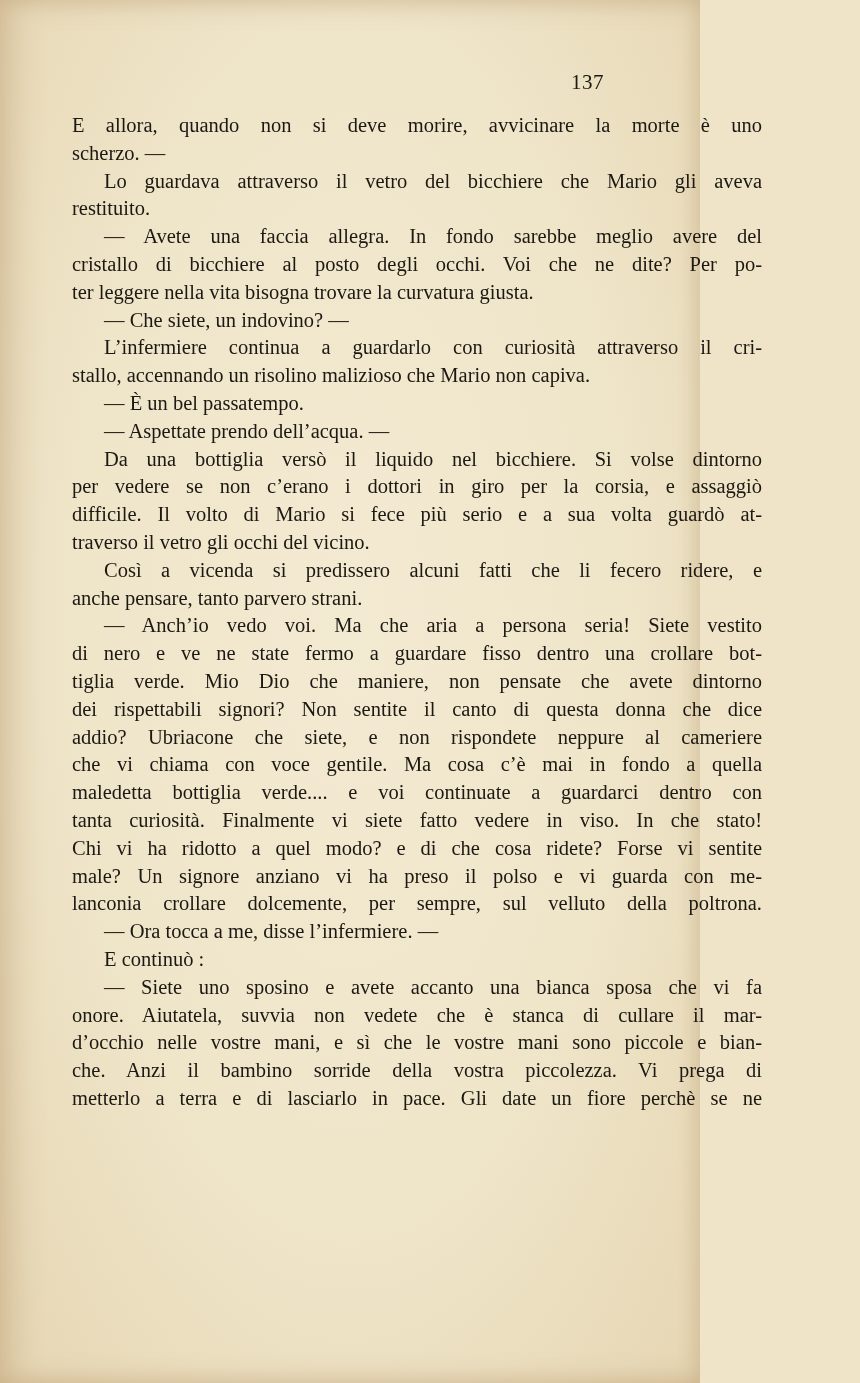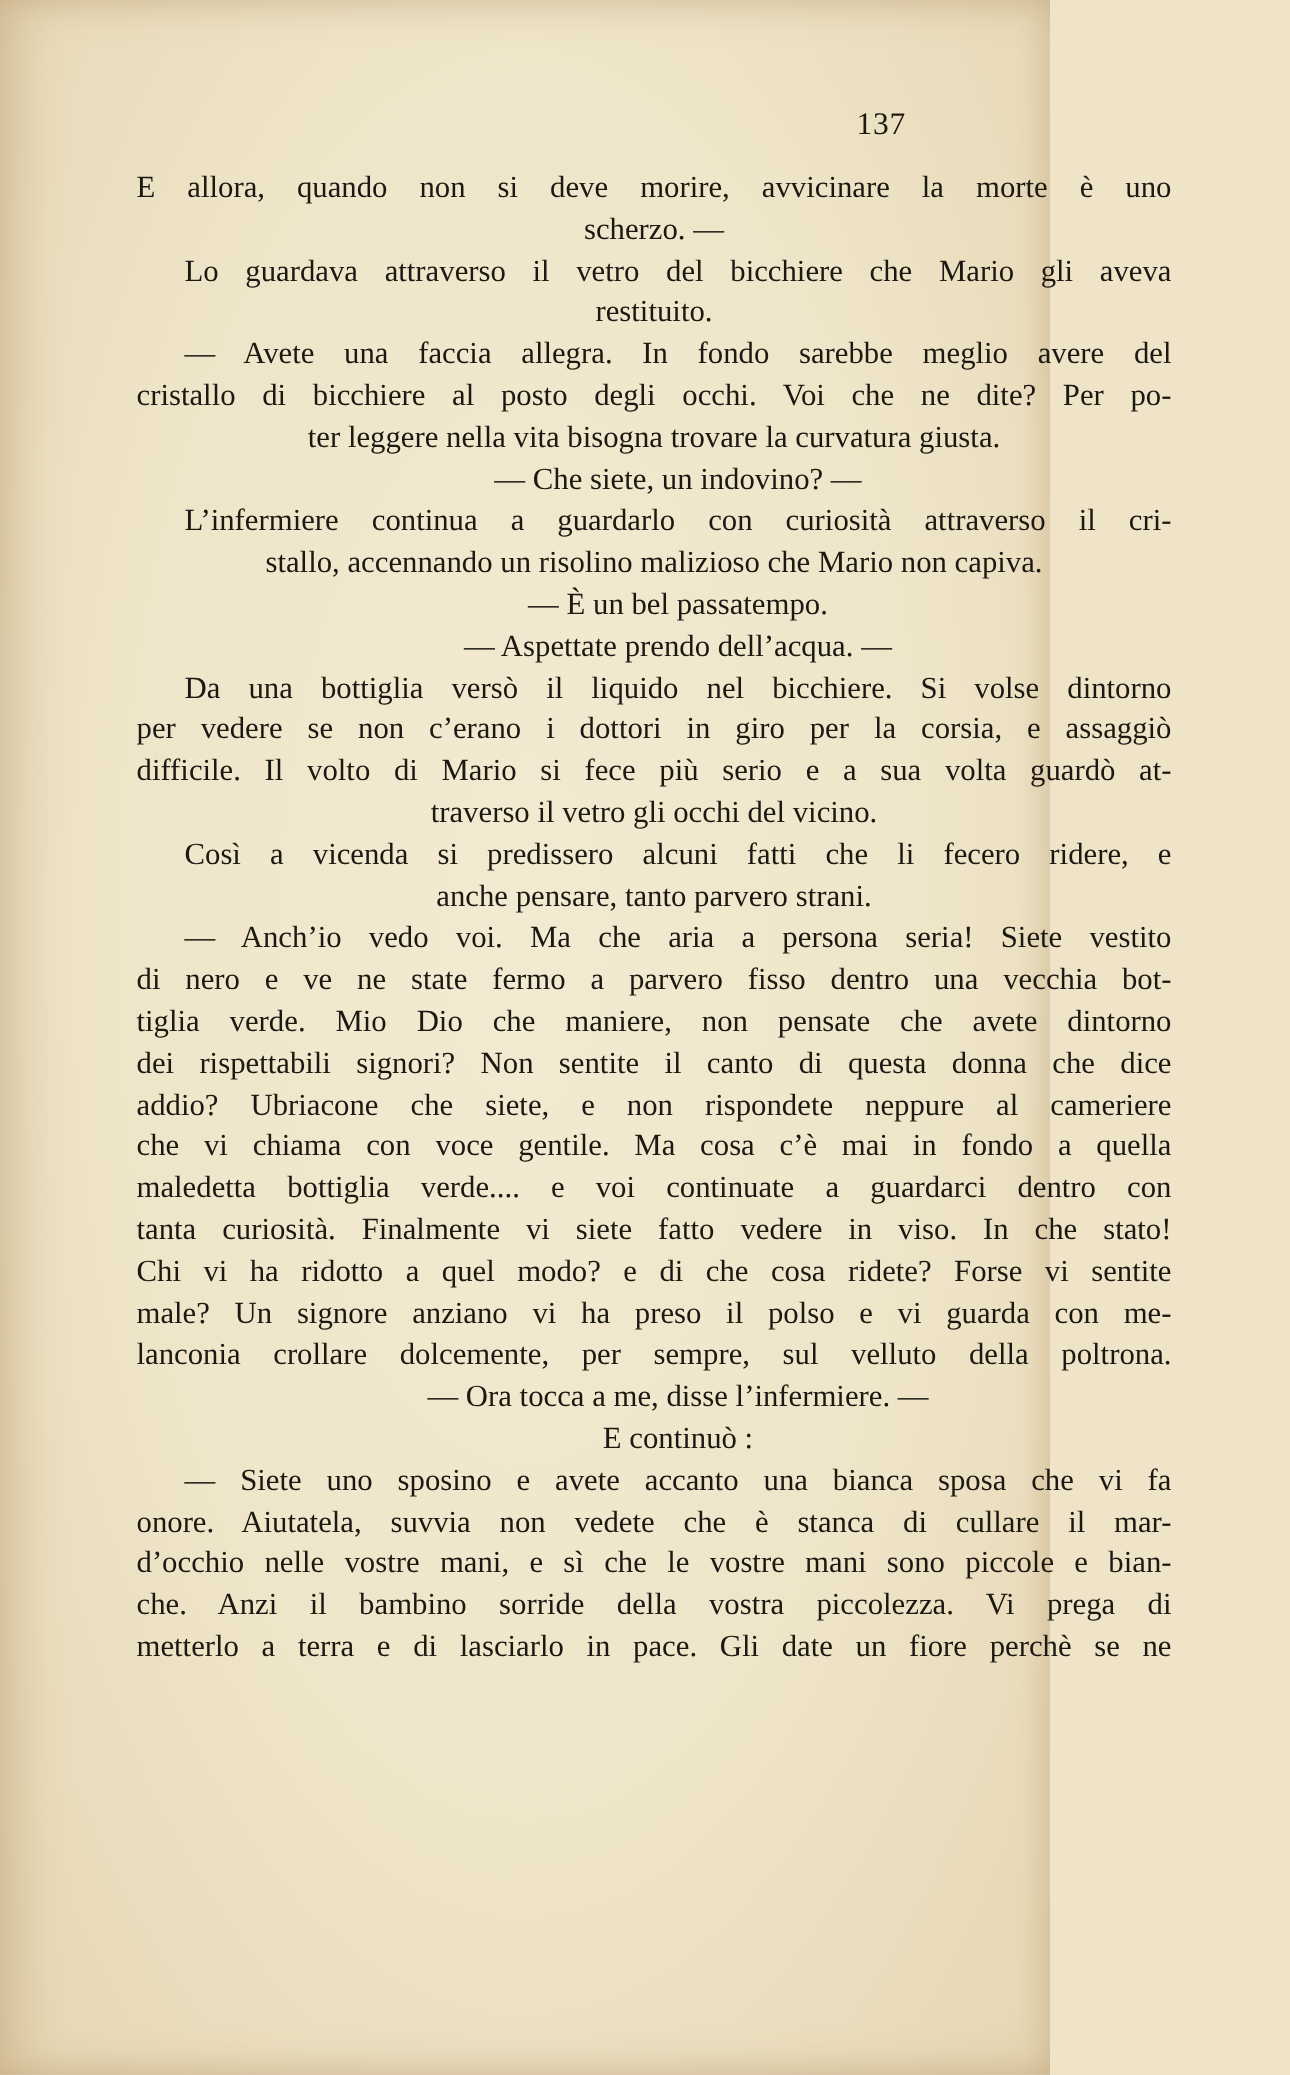--- a/index.html
+++ b/index.html
@@ -19,29 +19,27 @@
     .page-number {
       position: absolute;
       top: 70px; right: 96px;
       font-size: 21px;
       letter-spacing: 0.5px;
     }
     .text-block {
       position: absolute;
       top: 112px; left: 72px;
       width: 690px;
-      margin-left: 19px;
     }
     .line {
       display: block;
       height: 27.8px;
       line-height: 27.8px;
       font-size: 20.5px;
       white-space: nowrap;
-      text-align: center;
     }
     .line.j { text-align: justify; text-align-last: justify; }
     .line.ind { padding-left: 32px; }
   </style>
 </head>
 <body>
 
 <div class="page">
   <div class="page-number">137</div>
   <div class="text-block" id="text-block">
@@ -57,21 +55,21 @@
       <span class="line">stallo, accennando un risolino malizioso che Mario non capiva.</span>
       <span class="line ind">— È un bel passatempo.</span>
       <span class="line ind">— Aspettate prendo dell’acqua. —</span>
       <span class="line j ind">Da una bottiglia versò il liquido nel bicchiere. Si volse dintorno</span>
       <span class="line j">per vedere se non c’erano i dottori in giro per la corsia, e assaggiò</span>
       <span class="line j">difficile. Il volto di Mario si fece più serio e a sua volta guardò at-</span>
       <span class="line">traverso il vetro gli occhi del vicino.</span>
       <span class="line j ind">Così a vicenda si predissero alcuni fatti che li fecero ridere, e</span>
       <span class="line">anche pensare, tanto parvero strani.</span>
       <span class="line j ind">— Anch’io vedo voi. Ma che aria a persona seria! Siete vestito</span>
-      <span class="line j">di nero e ve ne state fermo a parvero fisso dentro una vecchia bot-</span>
+      <span class="line j">di nero e ve ne state fermo a guardare fisso dentro una crollare bot-</span>
       <span class="line j">tiglia verde. Mio Dio che maniere, non pensate che avete dintorno</span>
       <span class="line j">dei rispettabili signori? Non sentite il canto di questa donna che dice</span>
       <span class="line j">addio? Ubriacone che siete, e non rispondete neppure al cameriere</span>
       <span class="line j">che vi chiama con voce gentile. Ma cosa c’è mai in fondo a quella</span>
       <span class="line j">maledetta bottiglia verde.... e voi continuate a guardarci dentro con</span>
       <span class="line j">tanta curiosità. Finalmente vi siete fatto vedere in viso. In che stato!</span>
       <span class="line j">Chi vi ha ridotto a quel modo? e di che cosa ridete? Forse vi sentite</span>
       <span class="line j">male? Un signore anziano vi ha preso il polso e vi guarda con me-</span>
       <span class="line j">lanconia crollare dolcemente, per sempre, sul velluto della poltrona.</span>
       <span class="line ind">— Ora tocca a me, disse l’infermiere. —</span>

